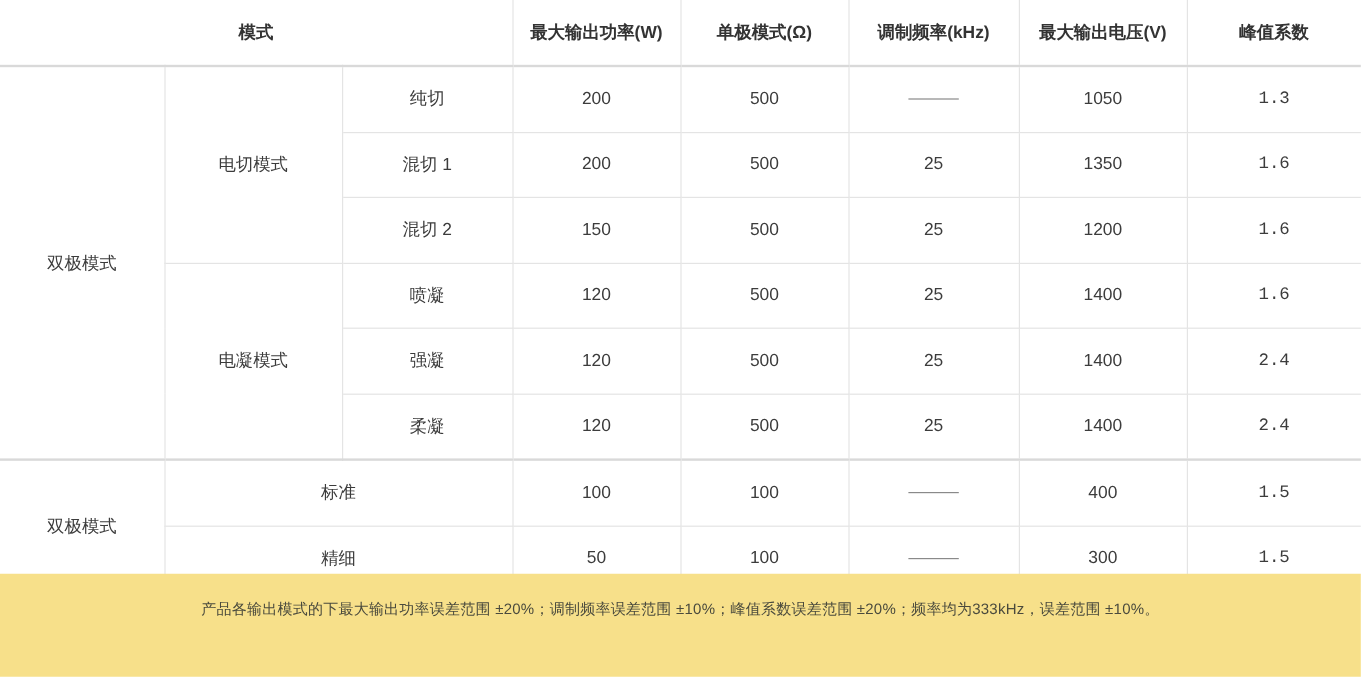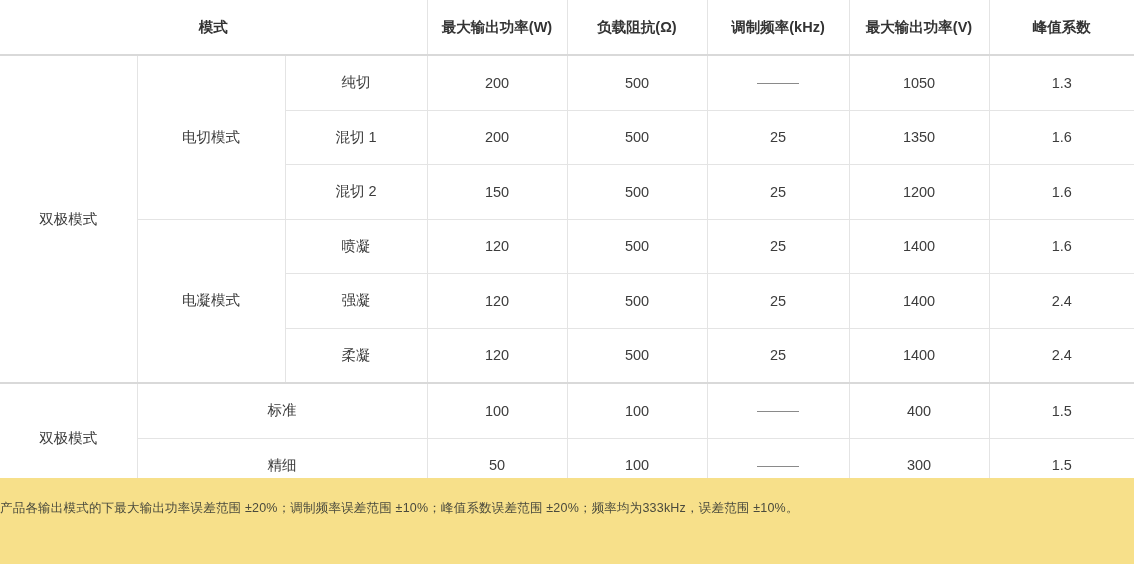--- a/index.html
+++ b/index.html
@@ -50,20 +50,21 @@
   }
   table.spec tbody td {
     height: 53.5px;
     font-size: 14.5px;
   }
   table.spec tbody tr td:first-child {
     border-left: none;
   }
   table.spec tbody tr td:last-child {
     border-right: none;
+    font-family: Liberation Mono, monospace;
   }
   td.group-cell {
     font-size: 14.5px;
   }
   tr.group-start td {
     border-top: 2px solid #d9d9d9;
   }
   tr.sub-start td.subgroup-divider {
     border-top: 1px solid #e4e4e4;
   }
@@ -91,21 +92,21 @@
     width: 1254px;
     height: 150px;
     background: #f7e08a;
     border-radius: 0 0 50% 50% / 0 0 60px 60px;
   }
   .footer-note {
     position: absolute;
     left: 0;
     top: 22px;
     width: 1134px;
-    text-align: left;
+    text-align: center;
     font-size: 12.5px;
     color: #4a4a3d;
     letter-spacing: 0.2px;
   }
 </style>
 </head>
 <body>
 
 <div class="sheet">
 
@@ -117,23 +118,23 @@
       <col style="width:140px">
       <col style="width:140px">
       <col style="width:142px">
       <col style="width:140px">
       <col style="width:145px">
     </colgroup>
     <thead>
       <tr>
         <th colspan="3">模式</th>
         <th>最大输出功率(W)</th>
-        <th>负载阻抗(Ω)</th>
+        <th>单极模式(Ω)</th>
         <th>调制频率(kHz)</th>
-        <th>最大输出功率(V)</th>
+        <th>最大输出电压(V)</th>
         <th>峰值系数</th>
       </tr>
     </thead>
     <tbody>
 
       <tr class="group-start sub-start">
         <td class="group-cell" rowspan="6">双极模式</td>
         <td class="group-cell subgroup-divider" rowspan="3">电切模式</td>
         <td>纯切</td>
         <td>200</td>

